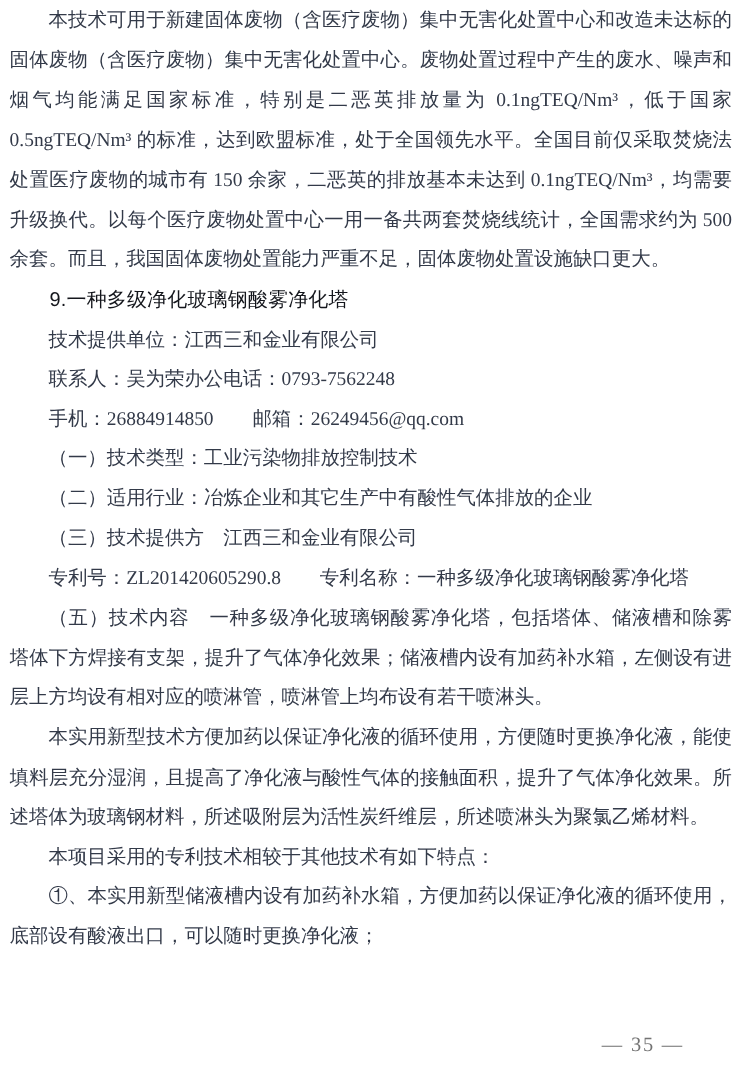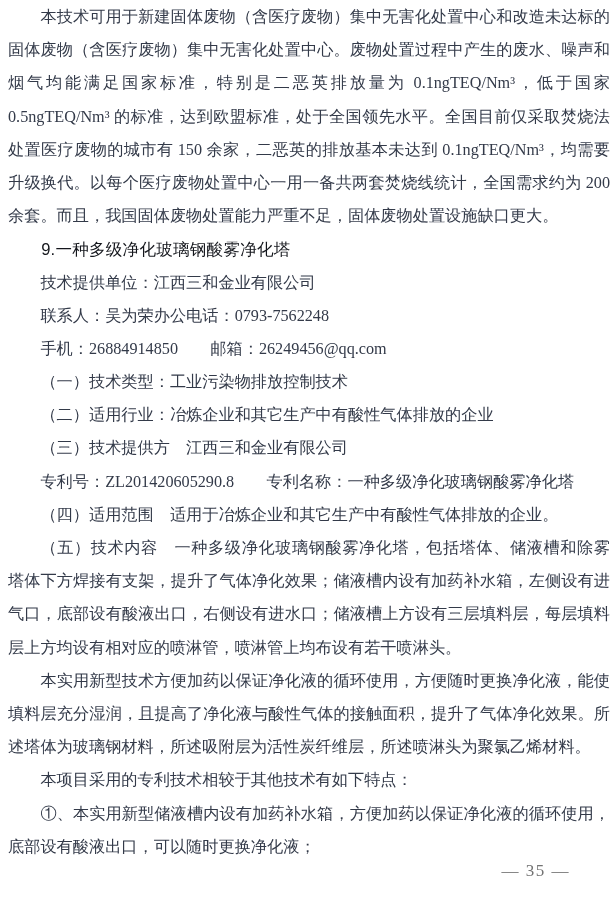--- a/index.html
+++ b/index.html
@@ -61,21 +61,21 @@
 <body>
 
 <div class="page" style="background: rgb(255, 255, 255); color: rgb(51, 58, 73);">
   <div class="text-block" id="doc-body">
       <div class="para body">
         <div class="line first fill">本技术可用于新建固体废物（含医疗废物）集中无害化处置中心和改造未达标的</div>
         <div class="line fill">固体废物（含医疗废物）集中无害化处置中心。废物处置过程中产生的废水、噪声和</div>
         <div class="line fill">烟气均能满足国家标准，特别是二恶英排放量为 0.1ngTEQ/Nm³，低于国家</div>
         <div class="line fill">0.5ngTEQ/Nm³ 的标准，达到欧盟标准，处于全国领先水平。全国目前仅采取焚烧法</div>
         <div class="line fill">处置医疗废物的城市有 150 余家，二恶英的排放基本未达到 0.1ngTEQ/Nm³，均需要</div>
-        <div class="line fill">升级换代。以每个医疗废物处置中心一用一备共两套焚烧线统计，全国需求约为 200</div>
+        <div class="line fill">升级换代。以每个医疗废物处置中心一用一备共两套焚烧线统计，全国需求约为 500</div>
         <div class="line">余套。而且，我国固体废物处置能力严重不足，固体废物处置设施缺口更大。</div>
       </div>
       <div class="para heading">
         <div class="line first">9.一种多级净化玻璃钢酸雾净化塔</div>
       </div>
       <div class="para body">
         <div class="line first">技术提供单位：江西三和金业有限公司</div>
       </div>
       <div class="para body">
         <div class="line first">联系人：吴为荣办公电话：0793-7562248</div>
@@ -89,26 +89,22 @@
       <div class="para body">
         <div class="line first">（二）适用行业：冶炼企业和其它生产中有酸性气体排放的企业</div>
       </div>
       <div class="para body">
         <div class="line first">（三）技术提供方　江西三和金业有限公司</div>
       </div>
       <div class="para body">
         <div class="line first">专利号：ZL201420605290.8　　专利名称：一种多级净化玻璃钢酸雾净化塔</div>
       </div>
       <div class="para body">
-        <div class="line first">（四）适用范围　适用于冶炼企业和其它生产中有酸性气体排放的企业。</div>
-      </div>
-      <div class="para body">
         <div class="line first fill">（五）技术内容　一种多级净化玻璃钢酸雾净化塔，包括塔体、储液槽和除雾器；</div>
         <div class="line fill">塔体下方焊接有支架，提升了气体净化效果；储液槽内设有加药补水箱，左侧设有进</div>
-        <div class="line fill">气口，底部设有酸液出口，右侧设有进水口；储液槽上方设有三层填料层，每层填料</div>
         <div class="line">层上方均设有相对应的喷淋管，喷淋管上均布设有若干喷淋头。</div>
       </div>
       <div class="para body">
         <div class="line first fill">本实用新型技术方便加药以保证净化液的循环使用，方便随时更换净化液，能使</div>
         <div class="line fill">填料层充分湿润，且提高了净化液与酸性气体的接触面积，提升了气体净化效果。所</div>
         <div class="line">述塔体为玻璃钢材料，所述吸附层为活性炭纤维层，所述喷淋头为聚氯乙烯材料。</div>
       </div>
       <div class="para body">
         <div class="line first">本项目采用的专利技术相较于其他技术有如下特点：</div>
       </div>

